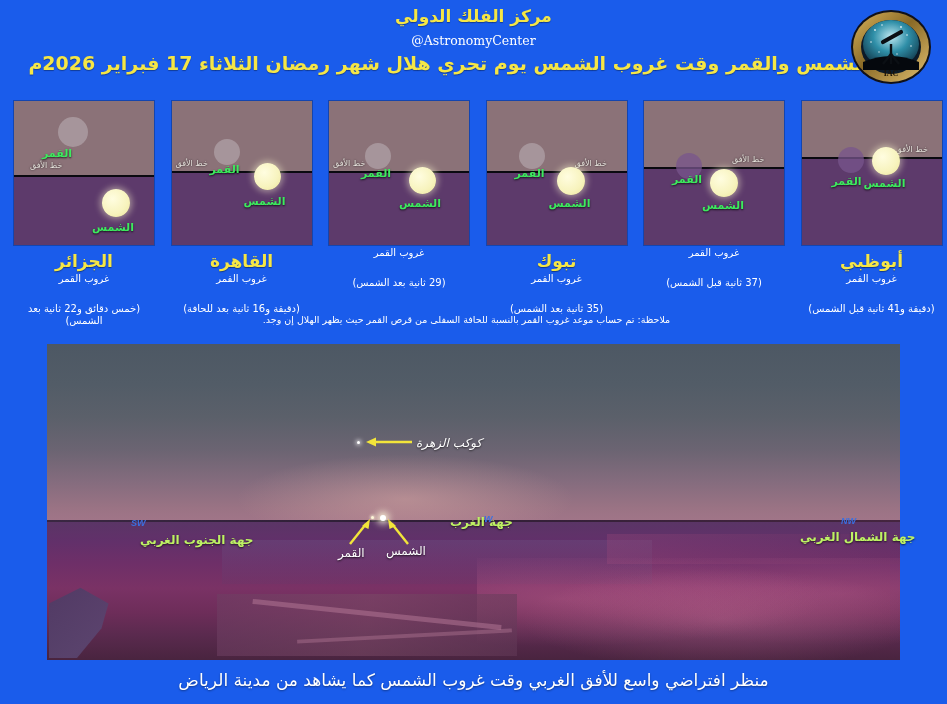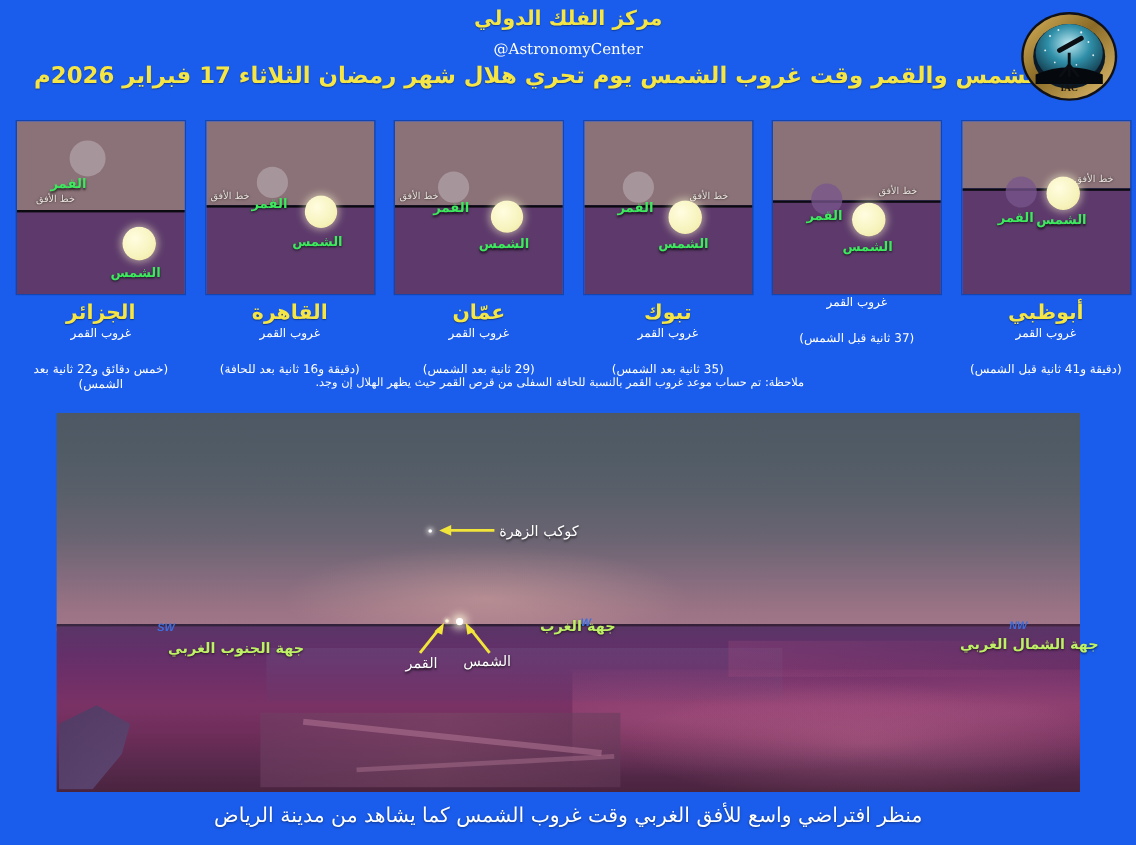--- a/index.html
+++ b/index.html
@@ -137,21 +137,21 @@
     background:linear-gradient(to right,rgba(150,70,120,.35),rgba(110,50,95,.15));
   }
 
   
   .venus-dot{
     position:absolute;left:357px;top:441px;width:3px;height:3px;border-radius:50%;
     background:#ffffff;box-shadow:0 0 4px 1px rgba(255,255,255,.85);
   }
   .venus-label{
     position:absolute;left:416px;top:436px;color:#ffffff;font-size:12px;
-    direction:rtl;white-space:nowrap;text-shadow:0 1px 2px rgba(0,0,0,.6);
+    direction:rtl;white-space:nowrap;text-shadow:0 1px 2px rgba(0,0,0,.6);font-style:italic;
   }
   .arrow-venus{position:absolute;left:364px;top:436px;width:50px;height:12px;}
 
   .pano-sun{
     position:absolute;left:380px;top:515px;width:6px;height:6px;border-radius:50%;
     background:#ffffff;box-shadow:0 0 7px 3px rgba(255,250,220,.9);
   }
   .pano-moon{
     position:absolute;left:371px;top:516px;width:3px;height:3px;border-radius:50%;
     background:#fdf6d8;box-shadow:0 0 3px 1px rgba(253,246,216,.7);
@@ -268,21 +268,20 @@
         <div class="sky-box">
           <div class="sky-upper" style="height: 70px;"></div>
           <div class="sky-lower" style="height: 74px;"></div>
           <div class="horizon-line" style="top: 70px;"></div>
           <div class="horizon-label" style="left: 4px; top: 58px;">خط الأفق</div>
           <div class="moon-disc" style="left: 36px; top: 42px; width: 26px; height: 26px;"></div>
           <div class="sun-disc" style="left: 80px; top: 66px; width: 27px; height: 27px;"></div>
           <div class="body-label" style="left: 32px; top: 66px;">القمر</div>
           <div class="body-label" style="left: 70px; top: 96px;">الشمس</div>
         </div>
-        <div class="city-name">عمّان</div>
         <div class="moonset-label">غروب القمر</div>
         <div class="moonset-delta">(29 ثانية بعد الشمس)</div>
       </div>
       <div class="panel" style="left: 486.5px;">
         <div class="sky-box">
           <div class="sky-upper" style="height: 70px;"></div>
           <div class="sky-lower" style="height: 74px;"></div>
           <div class="horizon-line" style="top: 70px;"></div>
           <div class="horizon-label" style="left: 88px; top: 58px;">خط الأفق</div>
           <div class="moon-disc" style="left: 32px; top: 42px; width: 26px; height: 26px;"></div>

